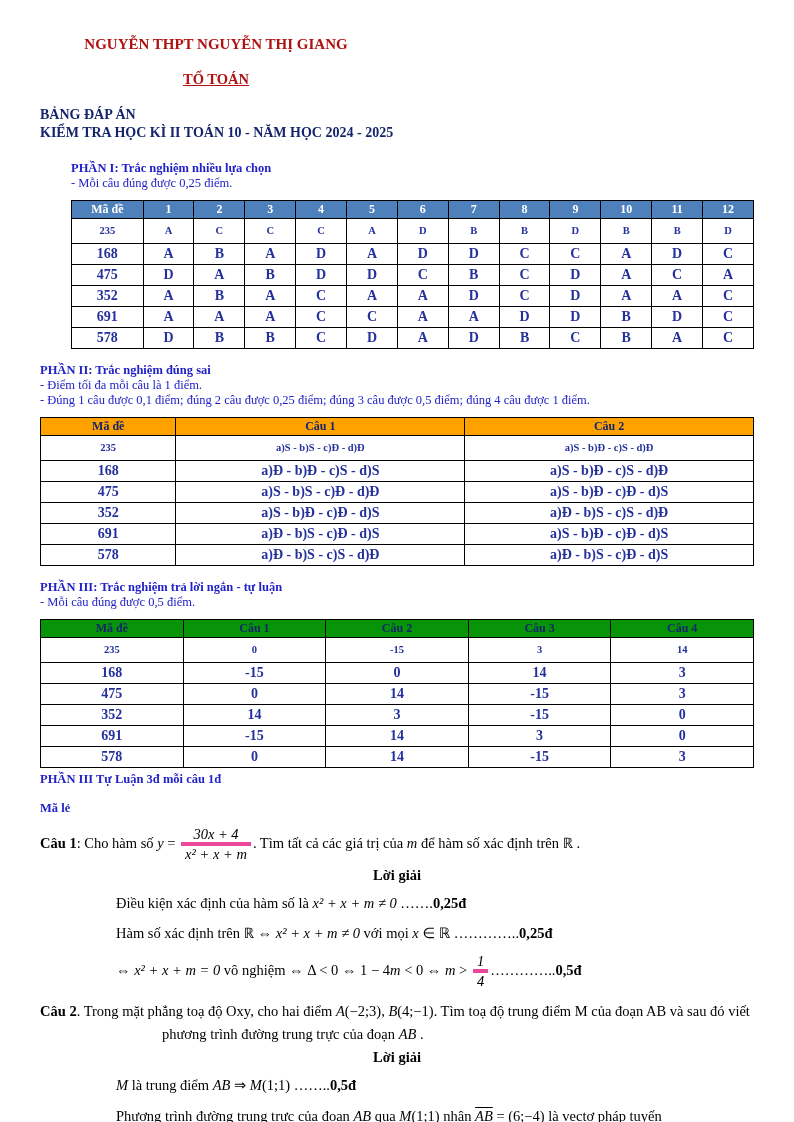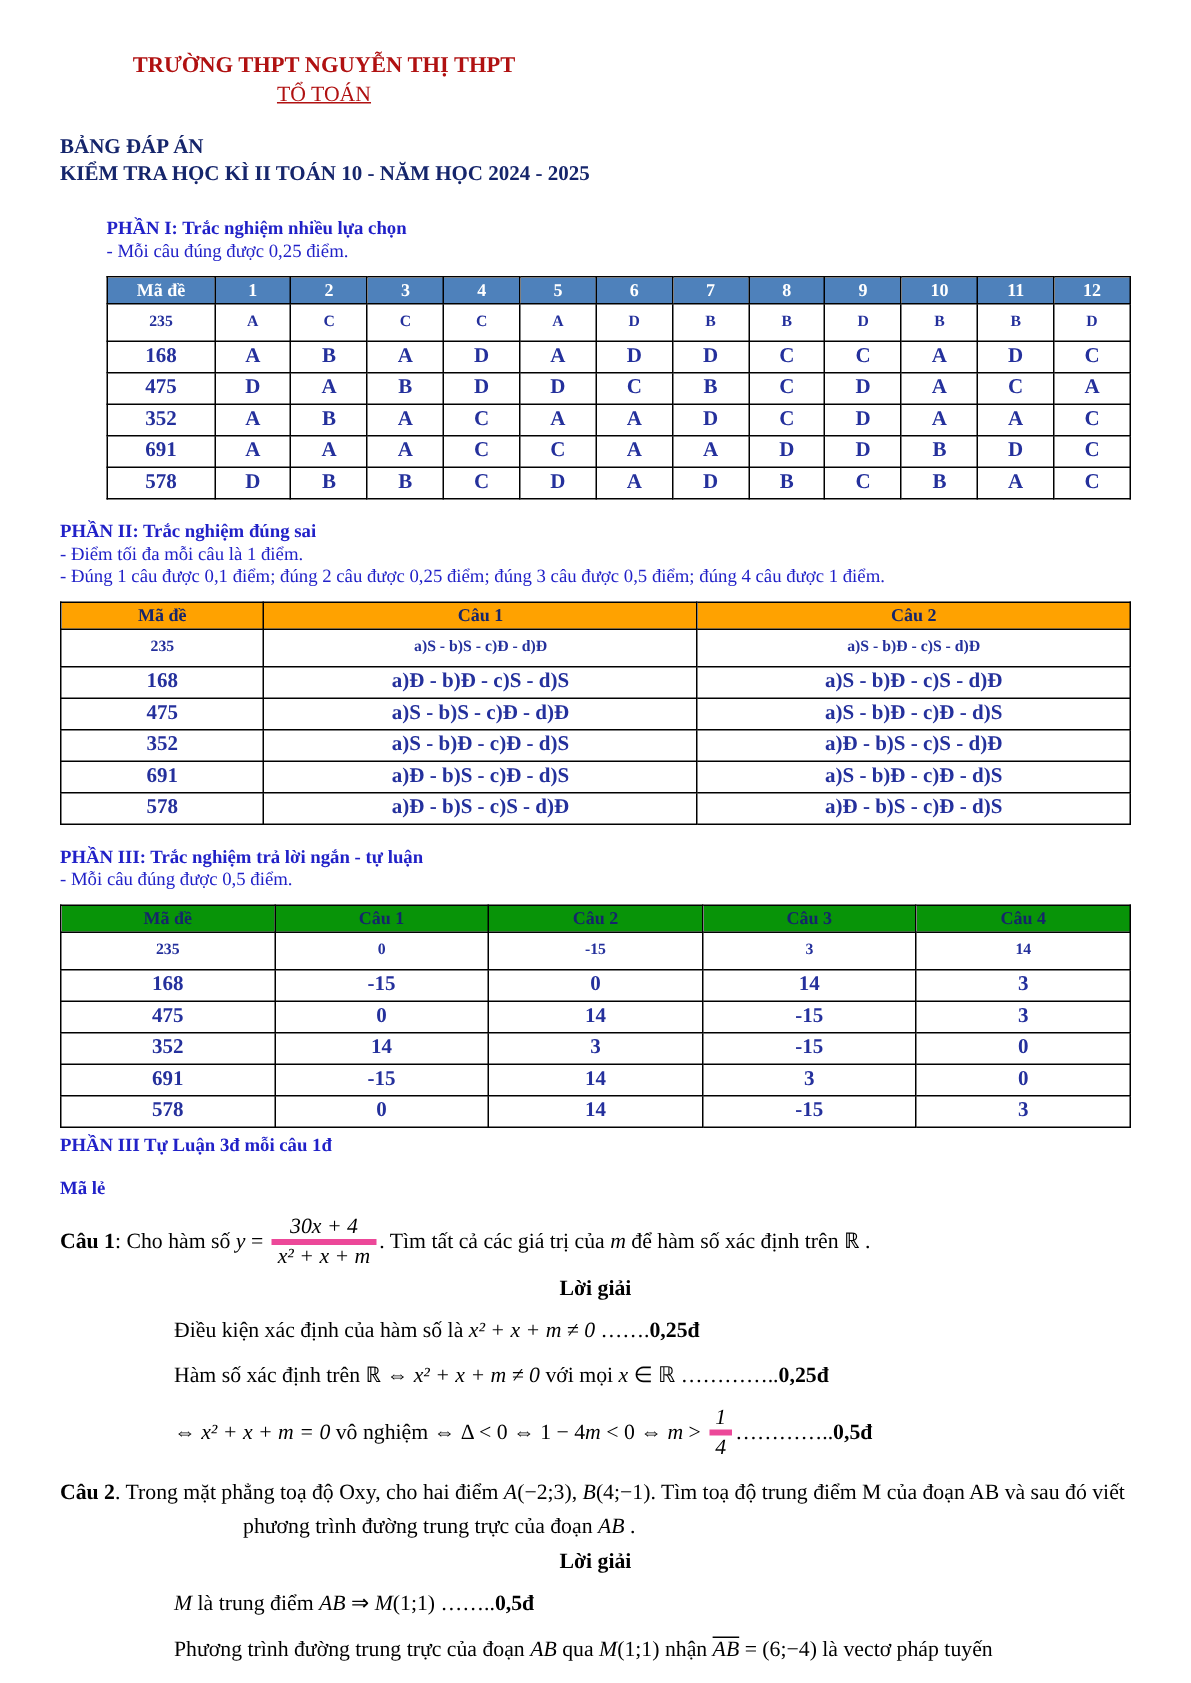--- a/index.html
+++ b/index.html
@@ -9,21 +9,21 @@
   *{margin:0;padding:0;box-sizing:border-box;}
   html,body{background:#888;}
   .page{
     width:794px;height:1122px;margin:0 auto;background:#fff;
     padding:36px 40px 20px 40px;font-family:"Liberation Serif","DejaVu Serif",serif;
     color:#000;overflow:hidden;position:relative;
   }
   
   .school-block{width:320px;text-align:center;margin-left:16px;}
   .school-name{color:var(--red);font-weight:bold;font-size:15px;white-space:nowrap;}
-  .dept-name{color:var(--red);font-weight:normal;font-size:14.5px;text-decoration:underline;margin-top:2px;}
+  .dept-name{color:var(--red);font-weight:bold;font-size:14.5px;text-decoration:underline;margin-top:18px;}
   .main-title{margin-top:18px;text-align:left;color:var(--navy);font-weight:bold;font-size:14px;line-height:1.25;}
   
   .sec{margin-top:14px;}
   .sec-h{color:var(--blue);font-weight:bold;font-size:12.5px;}
   .sec-note{color:var(--blue);font-size:12.5px;line-height:1.25;}
   
   table.tbl{width:100%;table-layout:fixed;border-collapse:collapse;margin-top:8px;}
   .tbl th,.tbl td{border:1px solid #000;text-align:center;vertical-align:middle;padding:1px 2px;overflow:hidden;}
   .tbl thead th{font-size:12px;font-weight:bold;height:17px;}
   .t1 thead th{background:var(--steel);color:#fff;}
@@ -47,21 +47,21 @@
   .frac{display:inline-block;vertical-align:middle;text-align:center;font-style:italic;line-height:1.15;margin:0 2px;}
   .frac .fnum{display:block;border-bottom:4px solid #ec4899;padding:0 4px;}
   .frac .fden{display:block;padding:0 4px;}
 </style>
 </head>
 <body>
 
 <div class="page">
 
   <div class="school-block">
-    <div class="school-name">TRƯỜNG THPT NGUYỄN THỊ THPT</div>
+    <div class="school-name">NGUYỄN THPT NGUYỄN THỊ GIANG</div>
     <div class="dept-name">TỔ TOÁN</div>
   </div>
 
   <div class="main-title">
     <div>BẢNG ĐÁP ÁN</div>
     <div>KIỂM TRA HỌC KÌ II TOÁN 10 - NĂM HỌC 2024 - 2025</div>
   </div>
 
   <div class="sec" style="margin-top:20px;margin-left:31px;">
     <div class="sec-h">PHẦN I: Trắc nghiệm nhiều lựa chọn</div>

